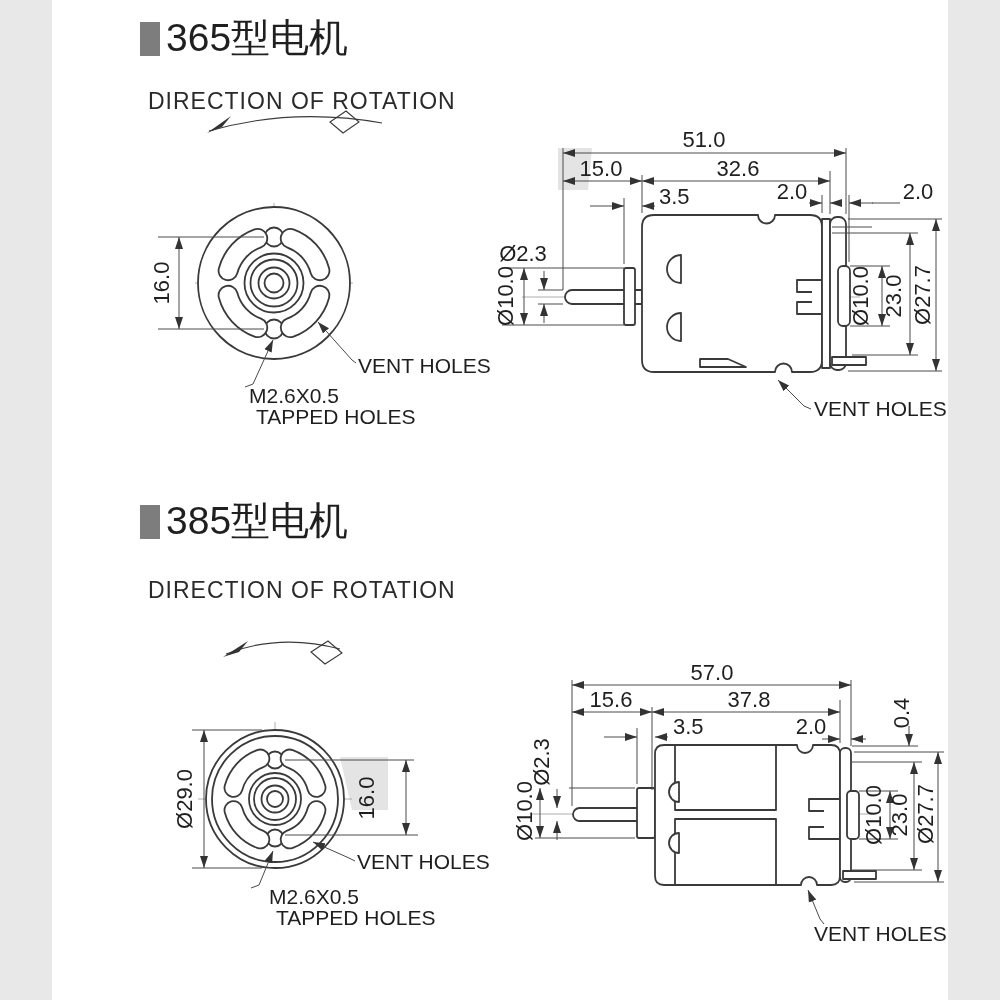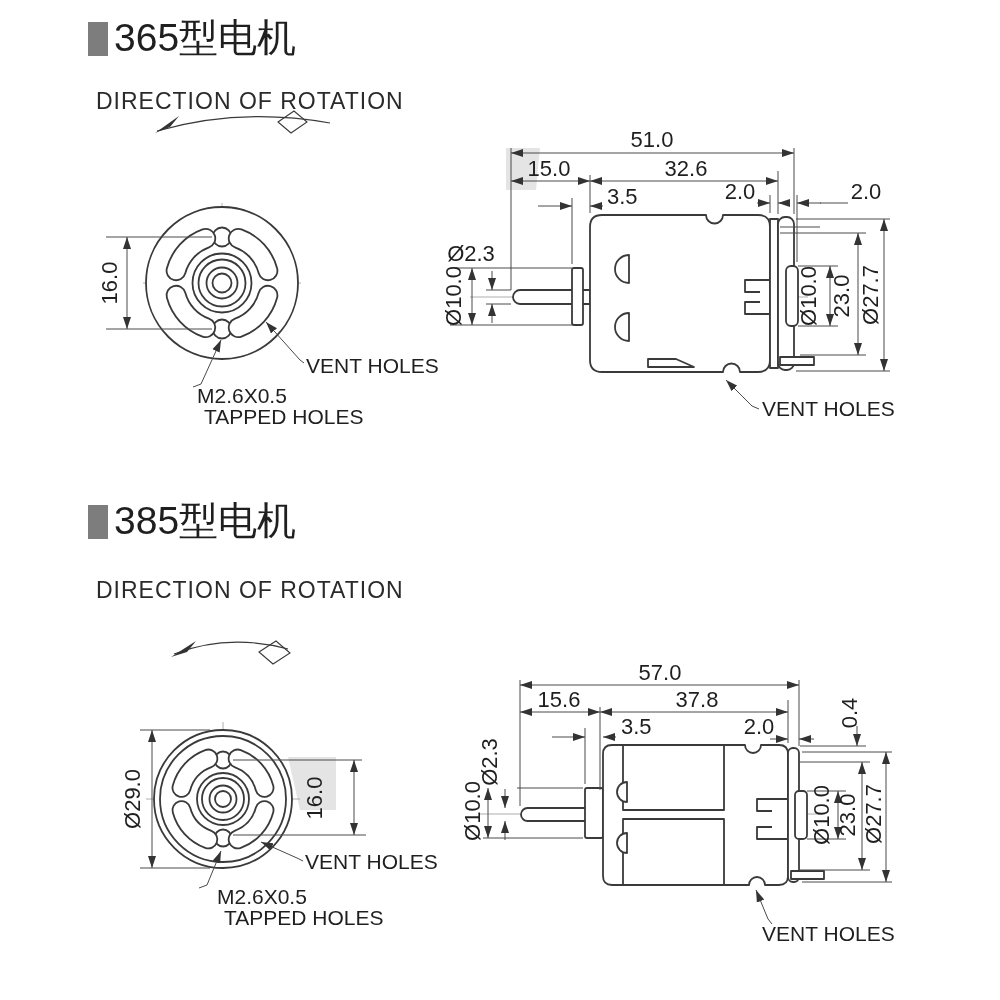--- a/index.html
+++ b/index.html
@@ -1,16 +1,16 @@
 <!DOCTYPE html>
 <html><head>
 <meta charset="utf-8">
 <style>
   html,body{margin:0;padding:0;background:#e8e8e8;}
-  #canvas{position:relative;width:1000px;height:1000px;background:#ffffff;margin:0 auto;
+  #canvas{position:relative;width:896px;height:1000px;background:#ffffff;margin:0 auto;
           font-family:"Liberation Sans","DejaVu Sans",sans-serif;}
   svg{position:absolute;left:0;top:0;}
   text{fill:#1f1f1f;font-family:"Liberation Sans","DejaVu Sans",sans-serif;}
   .part{fill:#ffffff;stroke:#3a3a3a;stroke-width:1.8;stroke-linejoin:round;}
   .part-open{fill:none;stroke:#3a3a3a;stroke-width:1.8;stroke-linejoin:round;}
   .thin{fill:none;stroke:#3a3a3a;stroke-width:1.1;}
   .ext{stroke:#4a4a4a;stroke-width:1;fill:none;}
   .dim{stroke:#4a4a4a;stroke-width:1;fill:none;}
   .cl{stroke:#9a9a9a;stroke-width:0.8;}
   .dimtxt{font-size:22px;}

